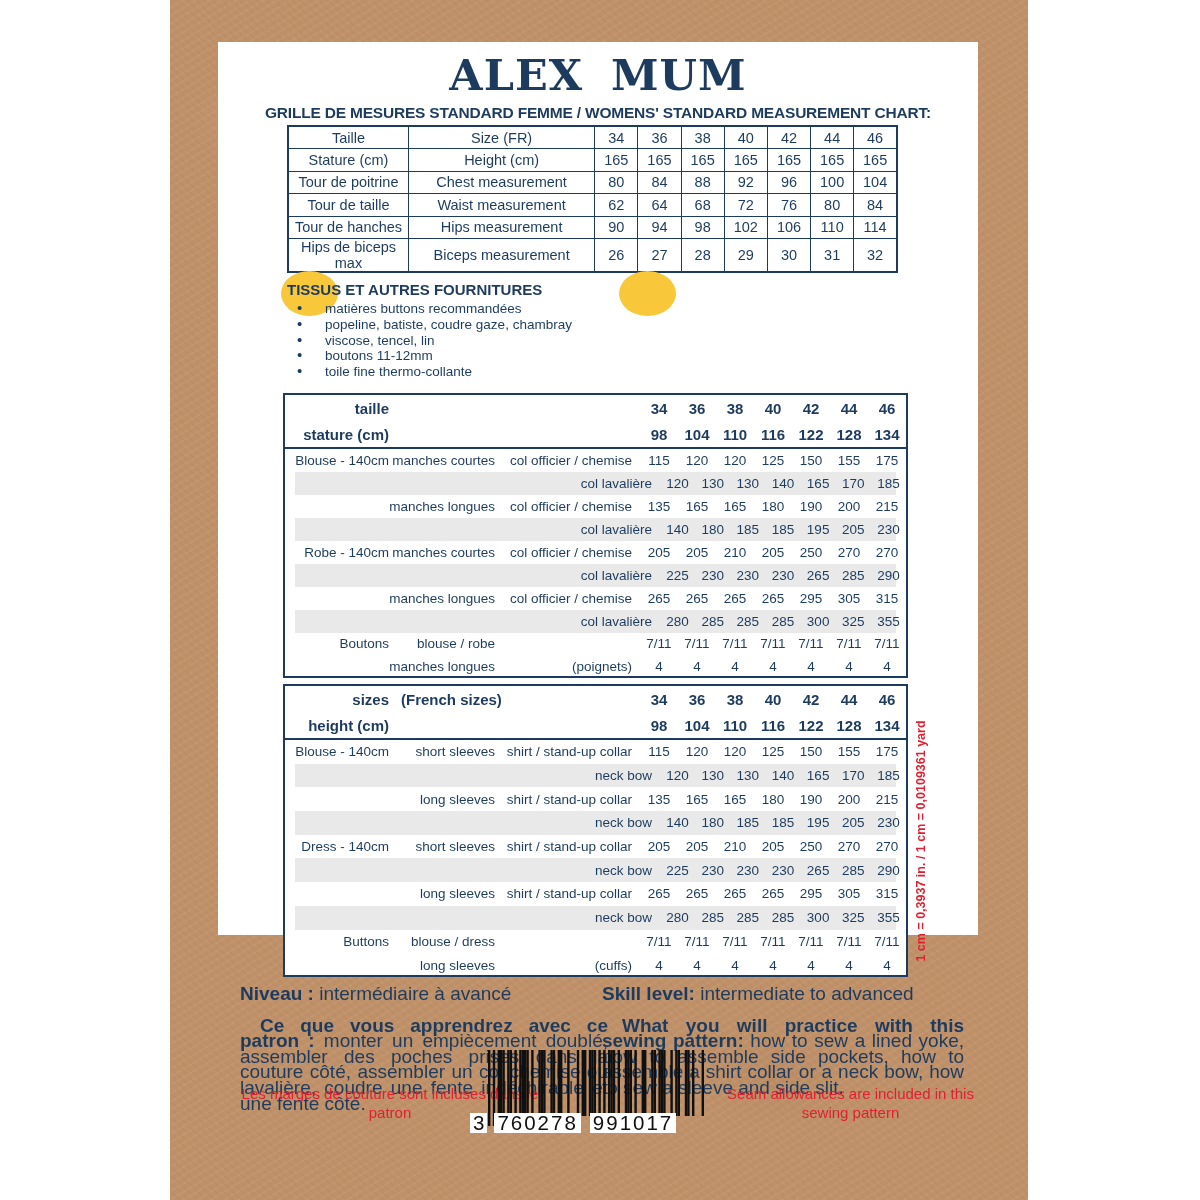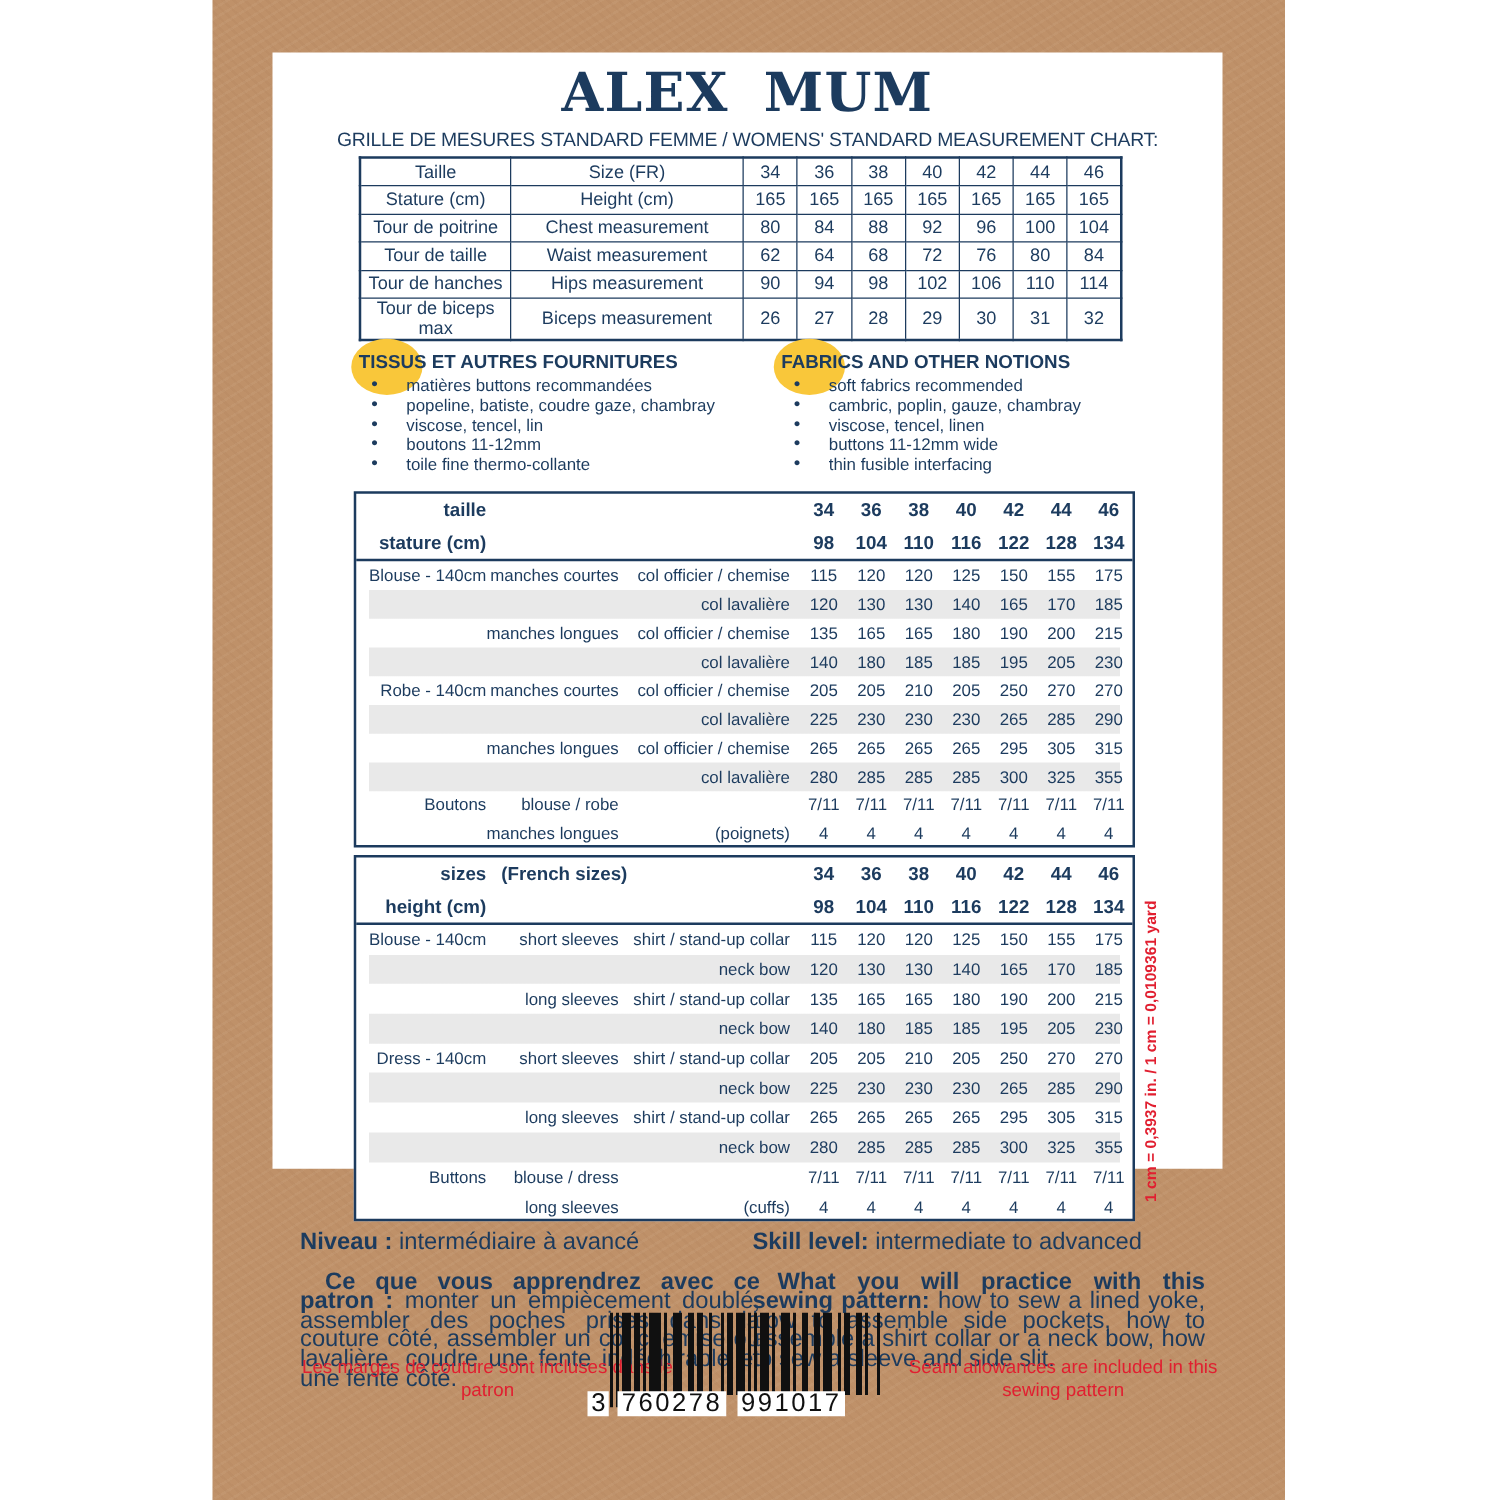--- a/index.html
+++ b/index.html
@@ -22,21 +22,21 @@
       radial-gradient(ellipse 100px 70px at 70% 90%, rgba(110,65,35,.05), transparent 70%),
       repeating-linear-gradient(43deg, rgba(120,70,40,.045) 0 2px, transparent 2px 6px),
       repeating-linear-gradient(-31deg, rgba(255,240,220,.05) 0 2px, transparent 2px 7px);
   }
   .card{position:absolute;left:218px;top:42px;width:760px;height:893px;background:#fff;}
 
   .title{position:absolute;top:8px;left:0;right:0;text-align:center;
     font-family:"DejaVu Serif",serif;font-weight:700;font-size:43px;
     color:var(--navy);letter-spacing:1px;word-spacing:12px;}
   .chart-heading{position:absolute;top:62px;left:0;right:0;text-align:center;
-    font-weight:400;font-size:15.5px;letter-spacing:-0.2px;}
+    font-weight:700;font-size:15.5px;letter-spacing:-0.2px;}
 
   table.meas{position:absolute;left:69px;top:83px;width:611px;border-collapse:collapse;
     border:2px solid var(--navy);}
   table.meas td{border:1.5px solid var(--navy);height:22.5px;text-align:center;
     font-size:14.5px;padding:0 2px;}
 
   .circle{position:absolute;width:57px;height:45px;border-radius:50%;background:var(--yellow);}
   .circle-fr{left:63px;top:229px;}
   .circle-en{left:401px;top:229px;}
 
@@ -54,21 +54,21 @@
   .yrow{display:grid;grid-template-columns:112px 106px 137px repeat(7,1fr);}
   .yhead{height:26px;font-weight:700;font-size:15px;}
   .ydata{height:22.95px;font-size:13.5px;}
   .ytable-en .ydata{height:23.7px;}
   .ydivider{border-top:2.5px solid var(--navy);}
   .ycell{display:flex;align-items:center;white-space:nowrap;}
   .ycell.c1,.ycell.c2,.ycell.c3{justify-content:flex-end;padding-right:8px;}
   .yhead .ycell.c2{justify-content:flex-start;padding-left:4px;padding-right:0;}
   .ycell.cn{justify-content:center;}
   .yrow.shaded{background:linear-gradient(to right,
-      transparent 0 10px, var(--shade) 10px calc(100% - 10px), transparent calc(100% - 10px));}
+      transparent 0 10px, var(--shade) 10px calc(100% - 10px), transparent calc(100% - 10px));padding-left:20px;}
 
   .sidenote-wrap{position:absolute;left:694px;top:656px;width:26px;height:286px;}
   .sidenote{position:absolute;left:2px;top:286px;width:286px;
     transform:rotate(-90deg);transform-origin:0 0;
     font-size:12.5px;color:var(--red);white-space:nowrap;text-align:center;font-weight:700;}
 
   .col-text{position:absolute;width:368px;font-size:19px;line-height:15.6px;text-align:justify;}
   .col-fr{left:22px;top:944px;}
   .col-en{left:384px;top:944px;width:362px;}
   .level-line{margin-bottom:16px;text-align:left;}
@@ -153,21 +153,21 @@
           <td>Hips measurement</td>
           <td>90</td>
           <td>94</td>
           <td>98</td>
           <td>102</td>
           <td>106</td>
           <td>110</td>
           <td>114</td>
         </tr>
         <tr>
-          <td>Tour de biceps max</td>
+          <td>Hips de biceps max</td>
           <td>Biceps measurement</td>
           <td>26</td>
           <td>27</td>
           <td>28</td>
           <td>29</td>
           <td>30</td>
           <td>31</td>
           <td>32</td>
         </tr>
       </tbody>
@@ -178,30 +178,20 @@
 
   <div class="sections">
     <div class="sec sec-fr">
       <h3>TISSUS ET AUTRES FOURNITURES</h3>
       <ul>
           <li>matières buttons recommandées</li>
           <li>popeline, batiste, coudre gaze, chambray</li>
           <li>viscose, tencel, lin</li>
           <li>boutons 11-12mm</li>
           <li>toile fine thermo-collante</li>
-        </ul>
-    </div>
-    <div class="sec sec-en">
-      <h3>FABRICS AND OTHER NOTIONS</h3>
-      <ul>
-          <li>soft fabrics recommended</li>
-          <li>cambric, poplin, gauze, chambray</li>
-          <li>viscose, tencel, linen</li>
-          <li>buttons 11-12mm wide</li>
-          <li>thin fusible interfacing</li>
         </ul>
     </div>
   </div>
 
   <div class="ytable ytable-fr">
       <div class="yrow yhead">
         <div class="ycell c1">taille</div>
         <div class="ycell c2"></div>
         <div class="ycell c3"></div>
         <div class="ycell cn">34</div>

